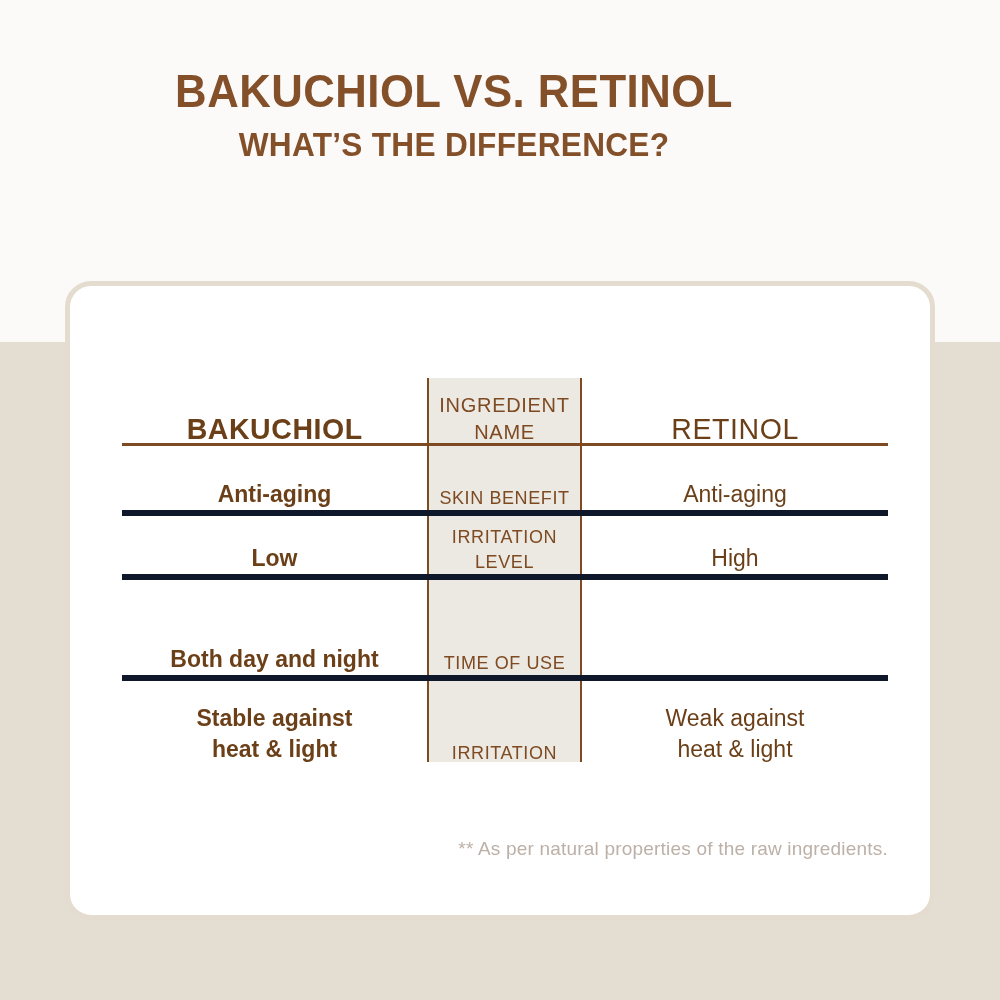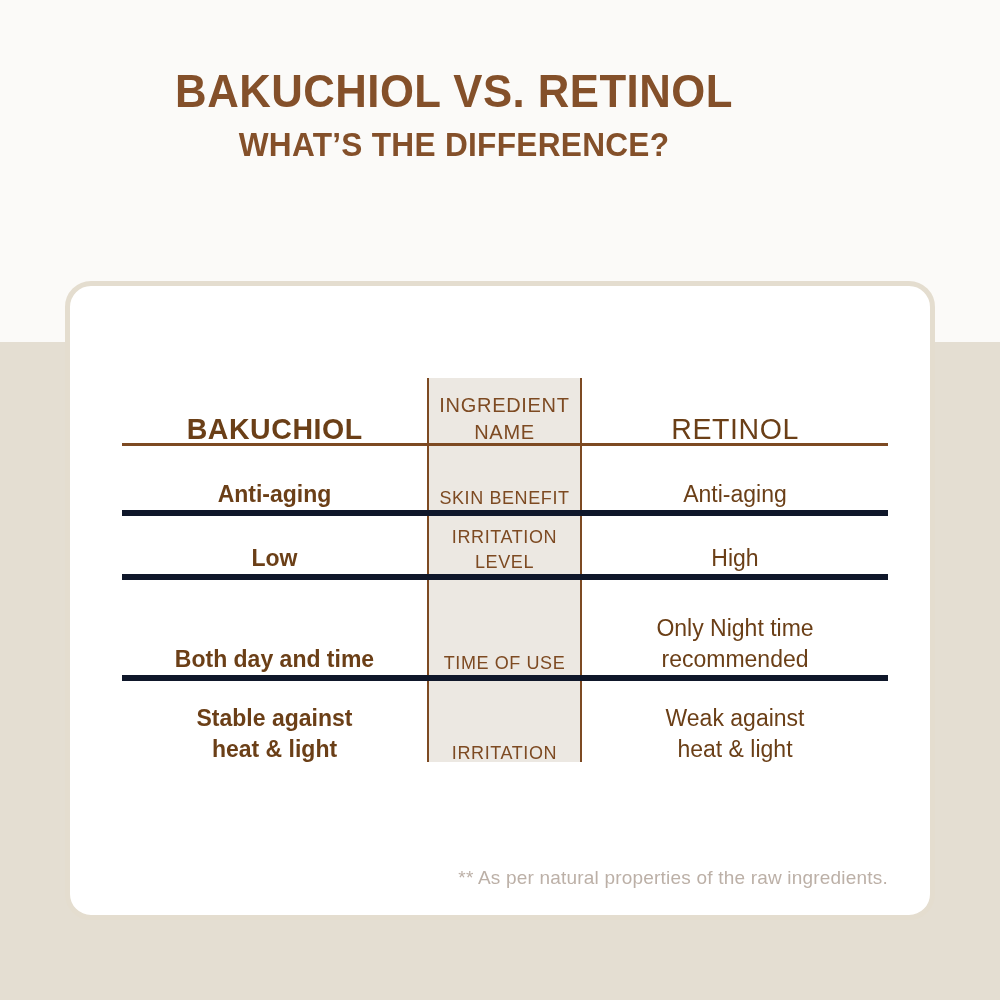--- a/index.html
+++ b/index.html
@@ -163,21 +163,20 @@
   
   #footnote {
     position: absolute;
     left: 52px;
     top: 552px;   
     width: 766px;
     text-align: right;
     font-size: 19px;
     color: #bcb0a7;
     letter-spacing: 0.2px;
-    margin-top: 29px;
   }
 </style>
 </head>
 <body>
 
 <div id="bg-top"></div>
 <div id="bg-bottom"></div>
 
 <div id="heading-block">
   <h1 id="main-title">BAKUCHIOL VS. RETINOL</h1>
@@ -222,28 +221,25 @@
       <div class="cell mid">
         <span class="val-mid">IRRITATION LEVEL</span>
       </div>
       <div class="cell right">
         <span class="val-right">High</span>
       </div>
     </div>
 
     <div class="row divided" style="height:101px">
       <div class="cell left">
-        <span class="val-left">Both day and time</span>
+        <span class="val-left">Both day and night</span>
       </div>
       <div class="cell mid">
         <span class="val-mid">TIME OF USE</span>
       </div>
-      <div class="cell right">
-        <span class="val-right"><span>Only Night time</span><br><span>recommended</span></span>
-      </div>
     </div>
 
     <div class="row divided" style="height:90px">
       <div class="cell left">
         <span class="val-left"><span>Stable against</span><br><span>heat &amp; light</span></span>
       </div>
       <div class="cell mid">
         <span class="val-mid">IRRITATION</span>
       </div>
       <div class="cell right">

